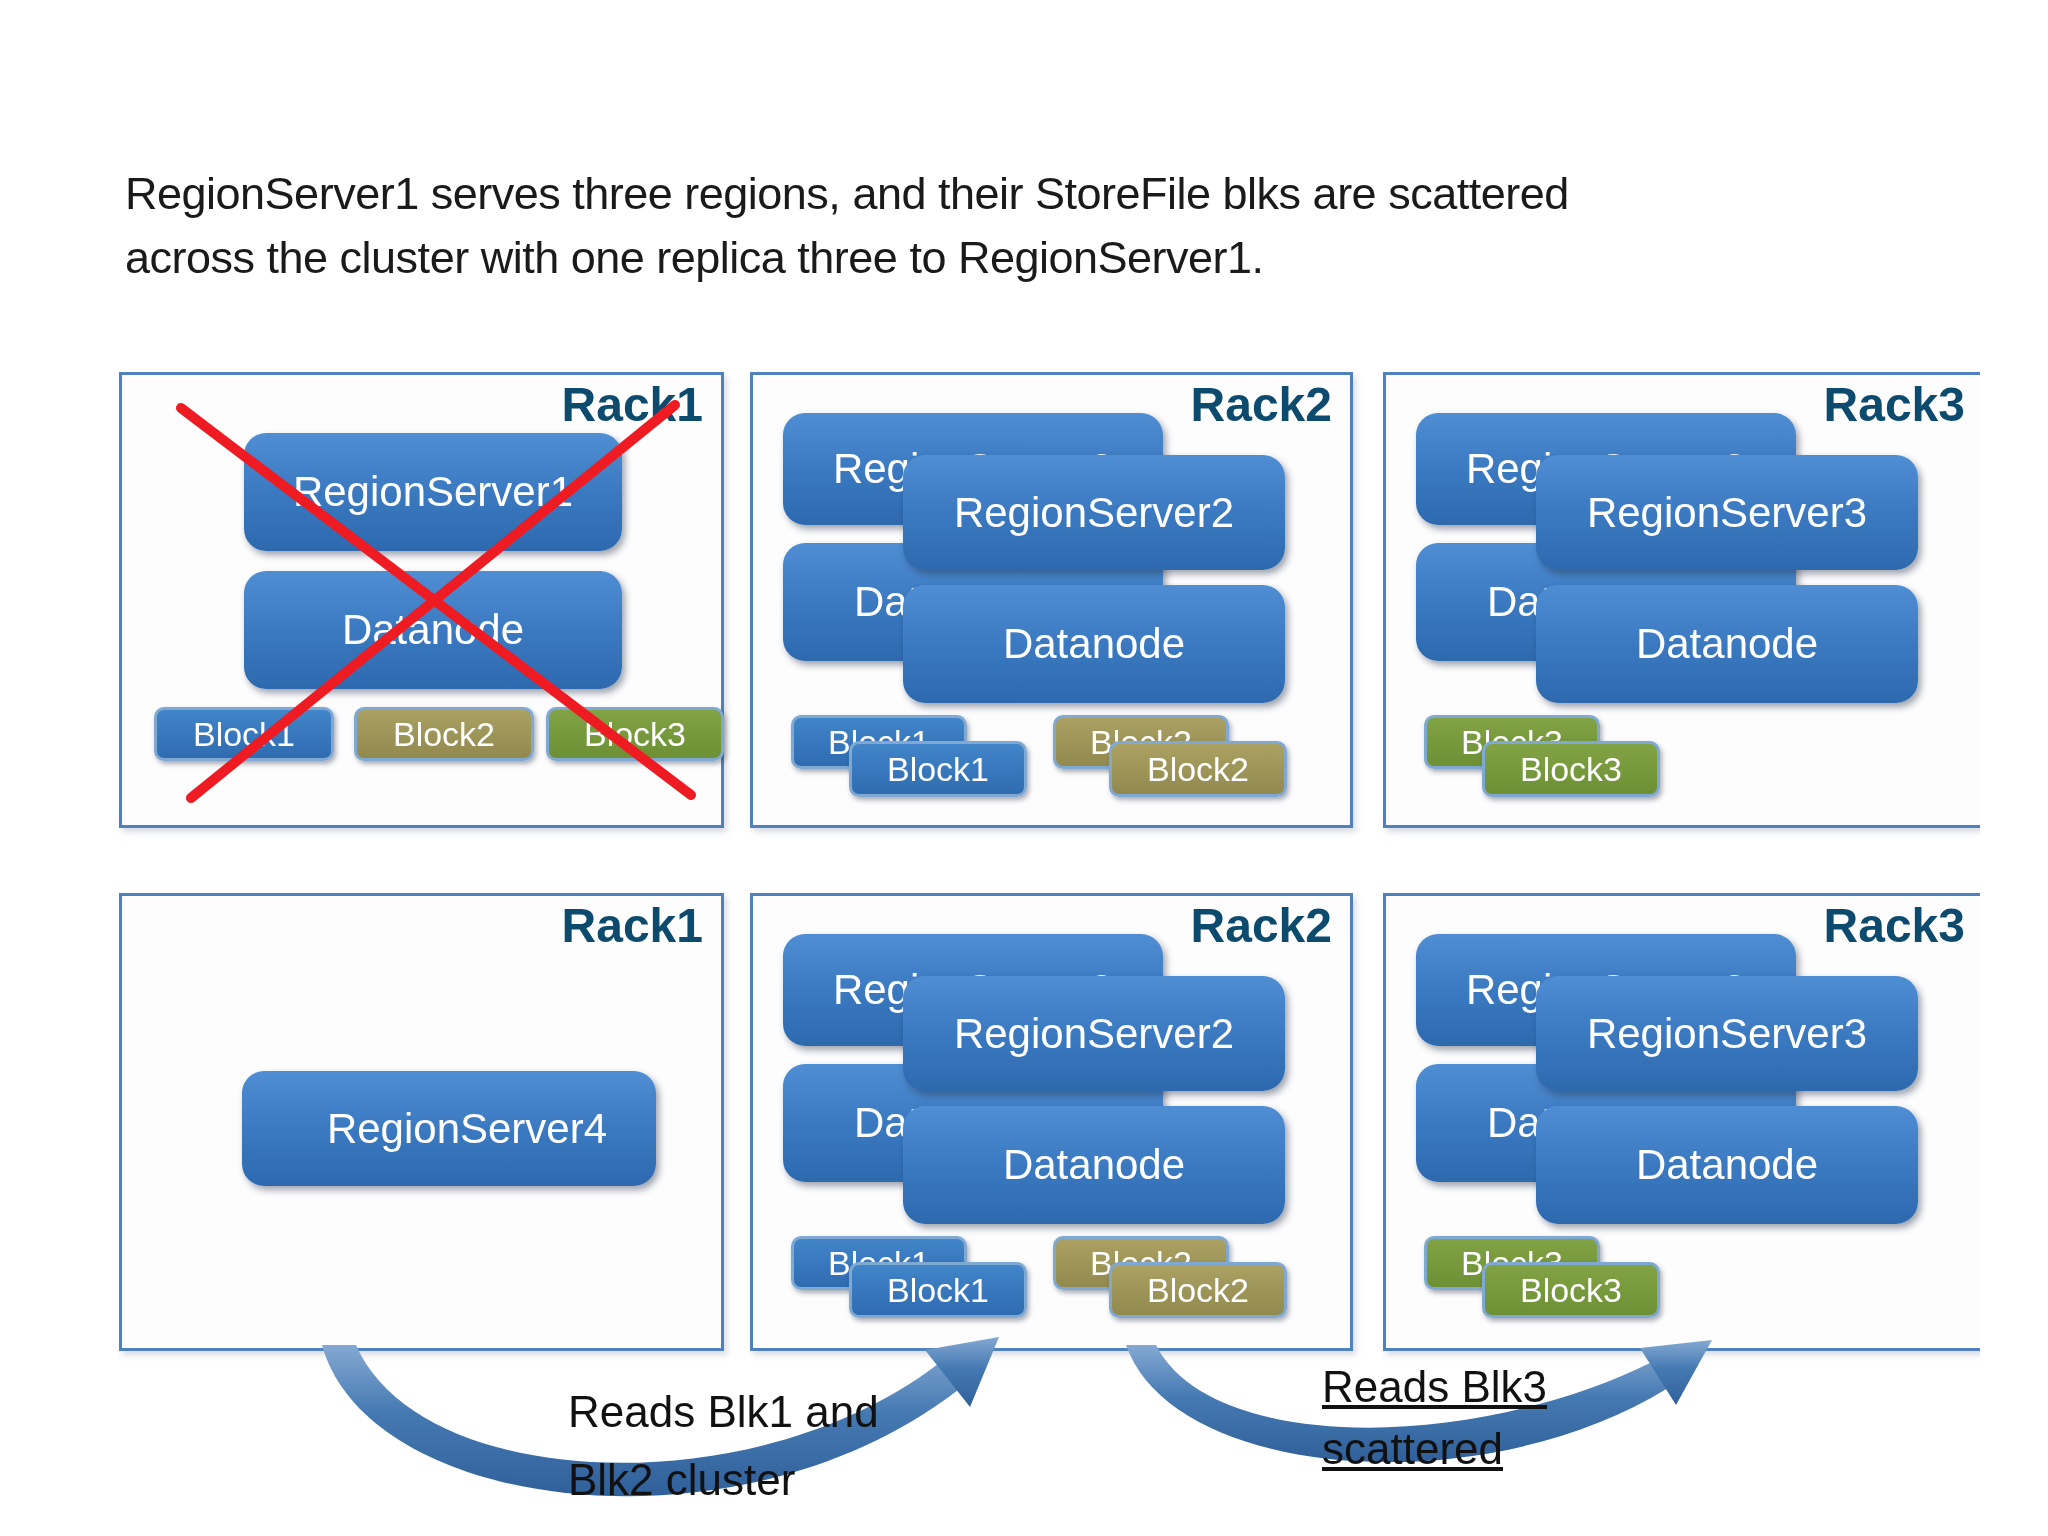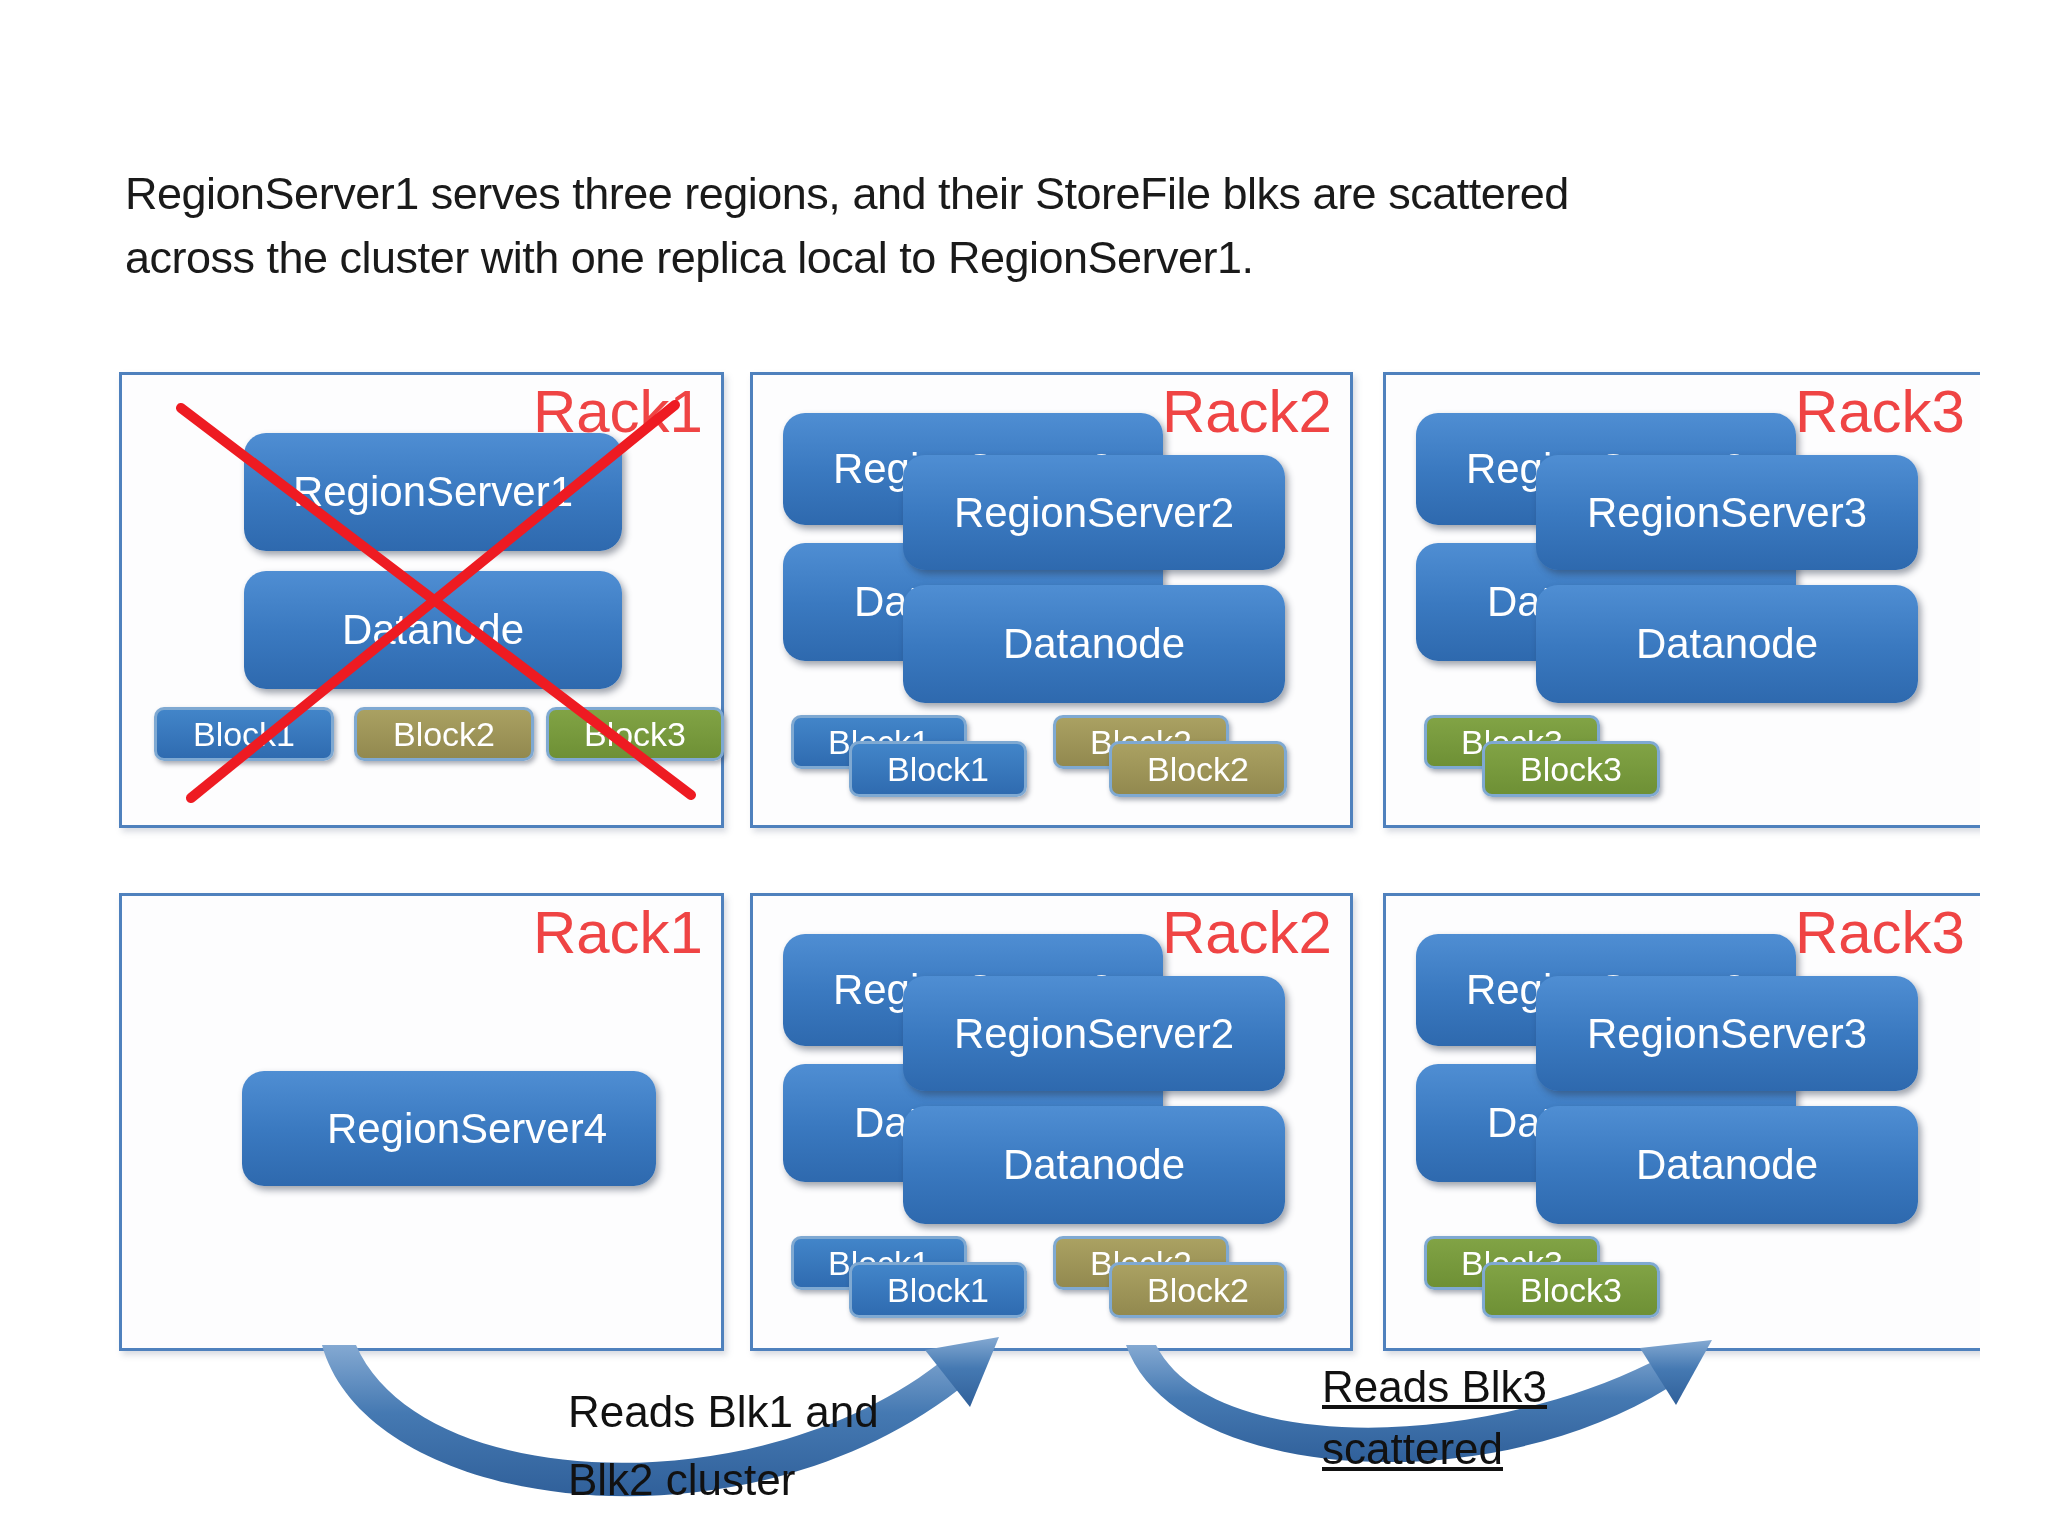--- a/index.html
+++ b/index.html
@@ -10,22 +10,22 @@
   .title{
     position:absolute;left:125px;top:162px;width:1700px;
     font-size:45px;line-height:64px;color:#1a1a1a;letter-spacing:-0.5px;
   }
   .title span{display:block;}
   .rack{
     position:absolute;background:#fdfdfe;border:3px solid #4f81bd;
     box-shadow:3px 4px 6px rgba(130,140,160,0.30);
   }
   .rack-label{
-    position:absolute;top:2px;right:18px;font-size:60px;color:#ef4444;
-    font-weight:400;z-index:6;
+    position:absolute;top:2px;right:18px;font-size:48px;color:#0c4a6e;
+    font-weight:700;z-index:6;
   }
   .srv{
     position:absolute;display:flex;align-items:center;justify-content:center;
     color:#ffffff;font-size:42px;border-radius:22px;
     background:linear-gradient(180deg,#4f8ed3 0%,#3a79c0 52%,#2e69ae 100%);
     box-shadow:3px 4px 7px rgba(40,50,70,0.45);
   }
   .blk{
     position:absolute;display:flex;align-items:center;justify-content:center;
     color:#ffffff;font-size:34px;border-radius:10px;border:3px solid #7fa9d2;
@@ -53,21 +53,21 @@
   }
   .caption span{display:block;}
 </style>
 </head>
 <body>
 
 <div class="canvas">
 
   <div class="title">
     <span>RegionServer1 serves three regions, and their StoreFile blks are scattered</span>
-    <span>across the cluster with one replica local to RegionServer1.</span>
+    <span>across the cluster with one replica three to RegionServer1.</span>
   </div>
 
   <div class="rack" style="left:119px;top:372px;width:599px;height:450px;">
     <span class="rack-label">Rack1</span>
     <div class="srv" style="left:122px;top:58px;width:378px;height:118px;">
       <span>RegionServer1</span>
     </div>
     <div class="srv" style="left:122px;top:196px;width:378px;height:118px;">
       <span>Datanode</span>
     </div>

